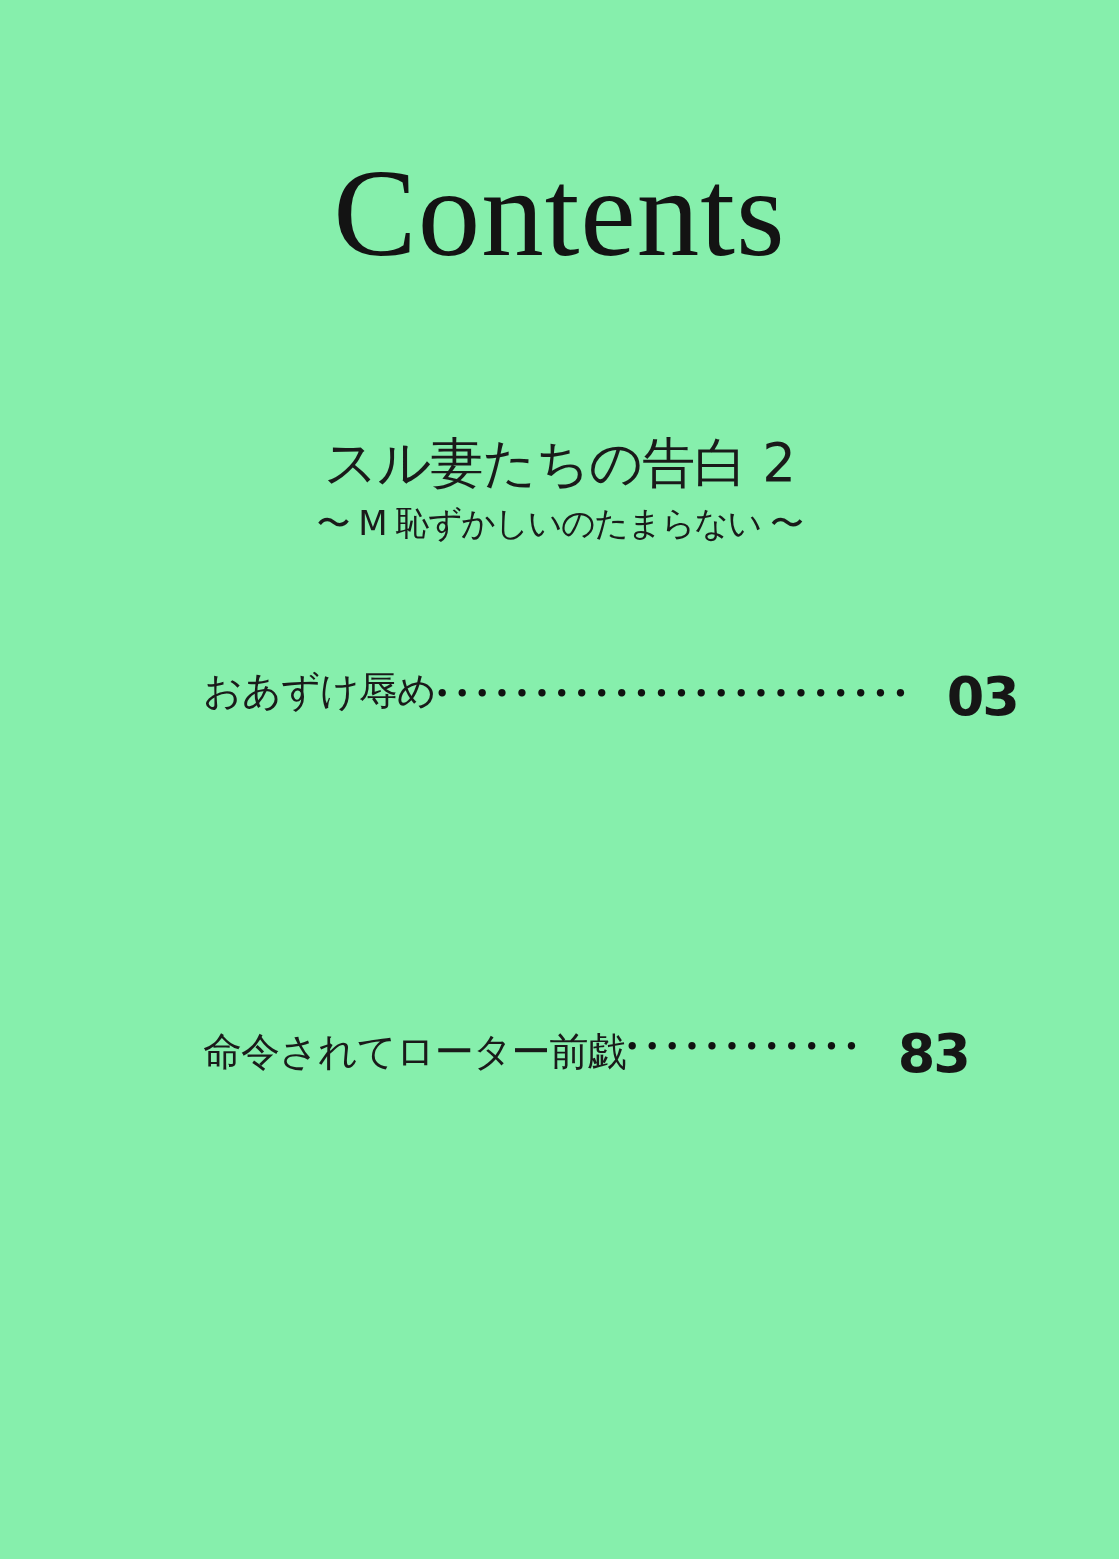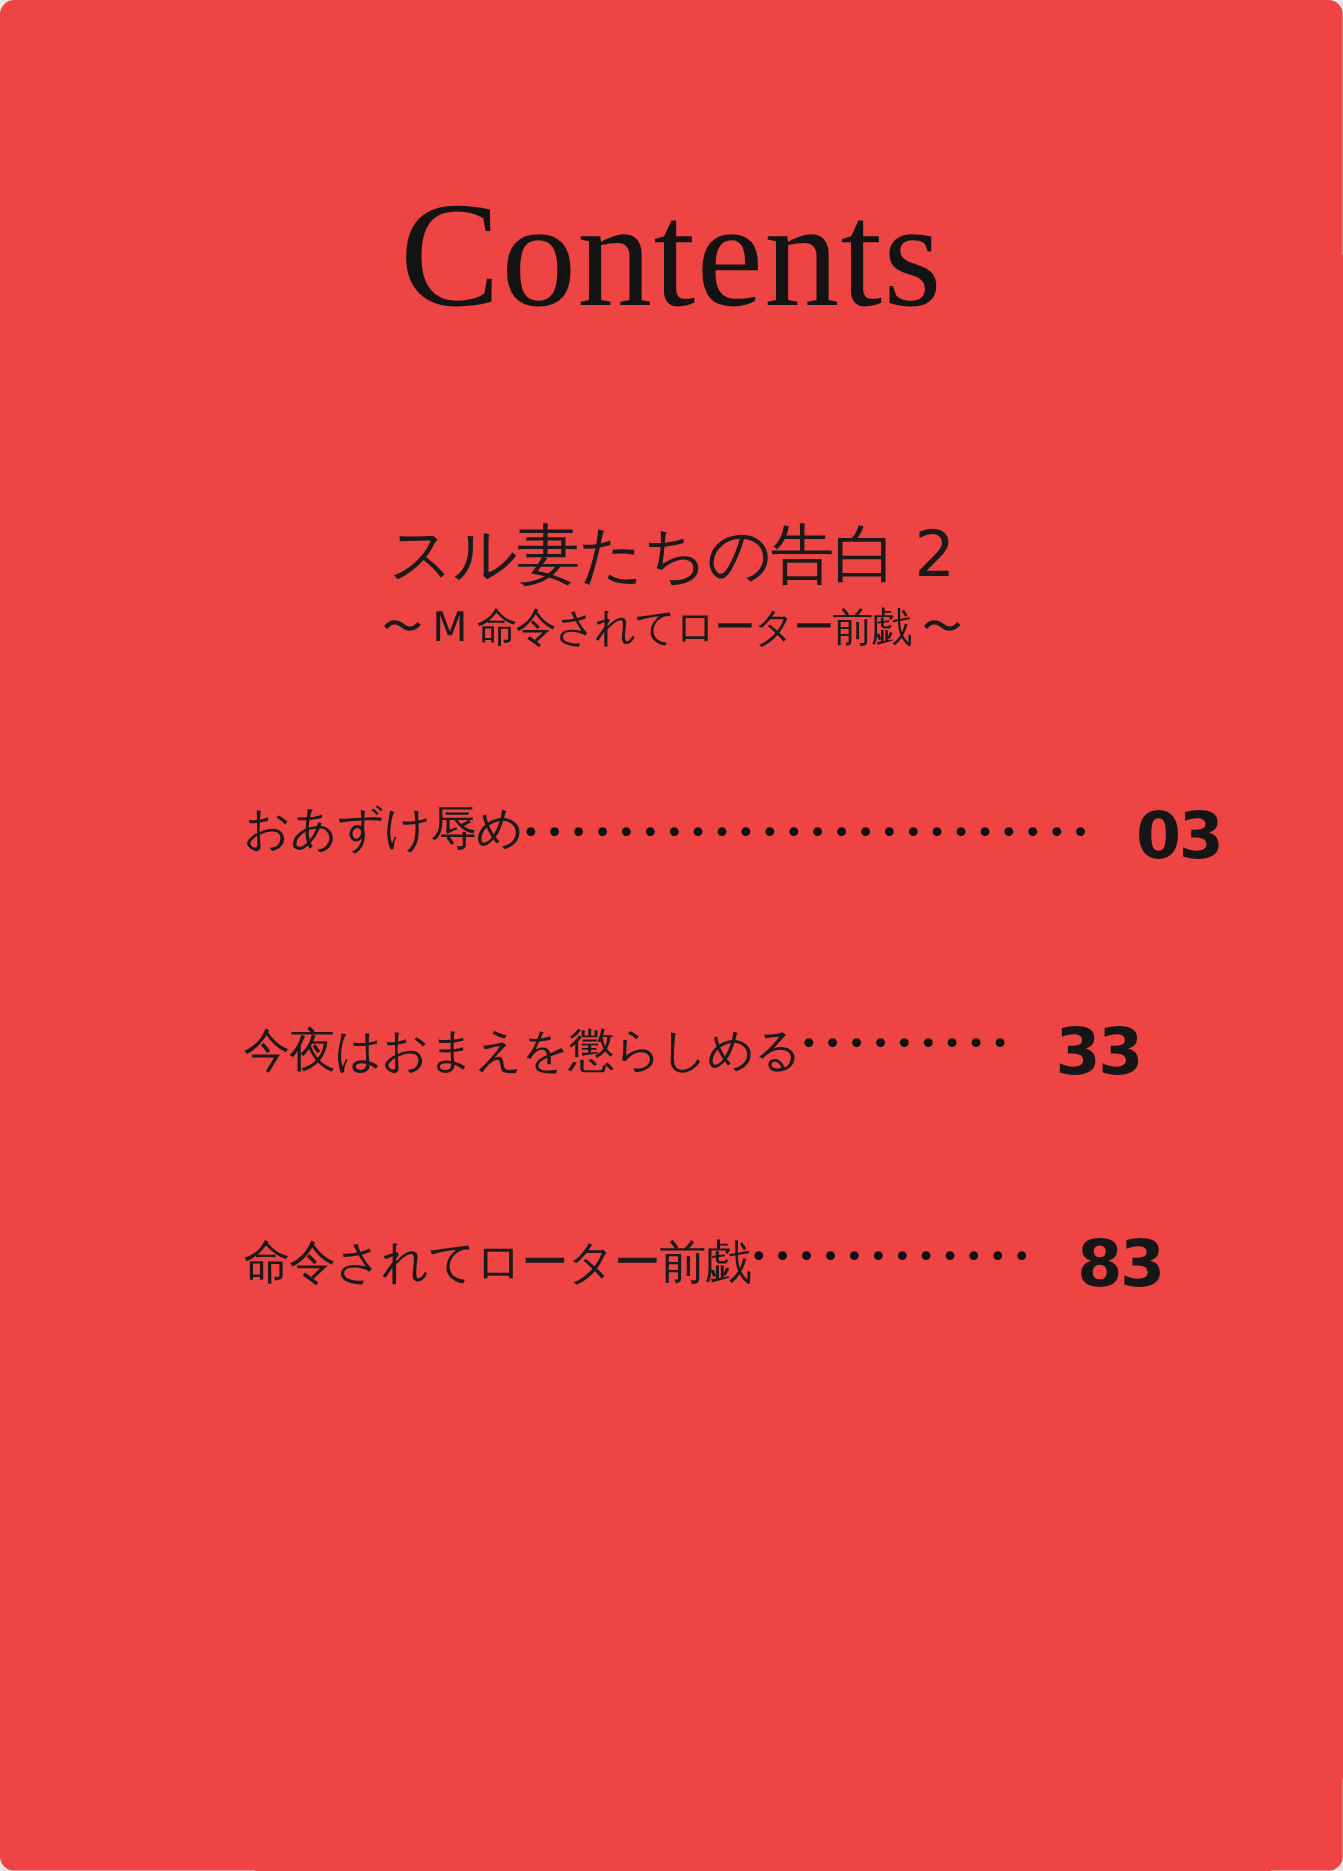--- a/index.html
+++ b/index.html
@@ -5,25 +5,24 @@
   html, body {
     margin: 0;
     padding: 0;
     background: #e8e8e8;
   }
   .page {
     position: relative;
     width: 1119px;
     height: 1559px;
     margin: 0 auto;
-    background: #ef4444;
+    background: #86efac;
     color: #161616;
     font-family: "DejaVu Sans", sans-serif;
     overflow: hidden;
-    border-radius: 12px;
   }
   .contents-title {
     position: absolute;
     top: 145px;
     left: 0;
     right: 0;
     margin: 0;
     text-align: center;
     font-family: "Liberation Serif", "DejaVu Serif", serif;
     font-weight: 400;
@@ -93,36 +92,30 @@
 </style>
 </head>
 <body>
 
 <div class="page">
 
   <h1 class="contents-title">Contents</h1>
 
   <div class="book-head">
     <div class="book-title">スル妻たちの告白 2</div>
-    <div class="book-subtitle">〜 M 命令されてローター前戯 〜</div>
+    <div class="book-subtitle">〜 M 恥ずかしいのたまらない 〜</div>
   </div>
 
   <div class="toc-row row-1">
     <span class="chapter-title">おあずけ辱め</span>
     <span class="spacer"></span>
     <span class="leader">••••••••••••••••••••••••</span>
     <span class="page-num">03</span>
   </div>
 
-  <div class="toc-row row-2">
-    <span class="chapter-title">今夜はおまえを懲らしめる</span>
-    <span class="spacer"></span>
-    <span class="leader">•••••••••</span>
-    <span class="page-num">33</span>
-  </div>
 
   <div class="toc-row row-3">
     <span class="chapter-title">命令されてローター前戯</span>
     <span class="spacer"></span>
     <span class="leader">••••••••••••</span>
     <span class="page-num">83</span>
   </div>
 
 </div>
 

